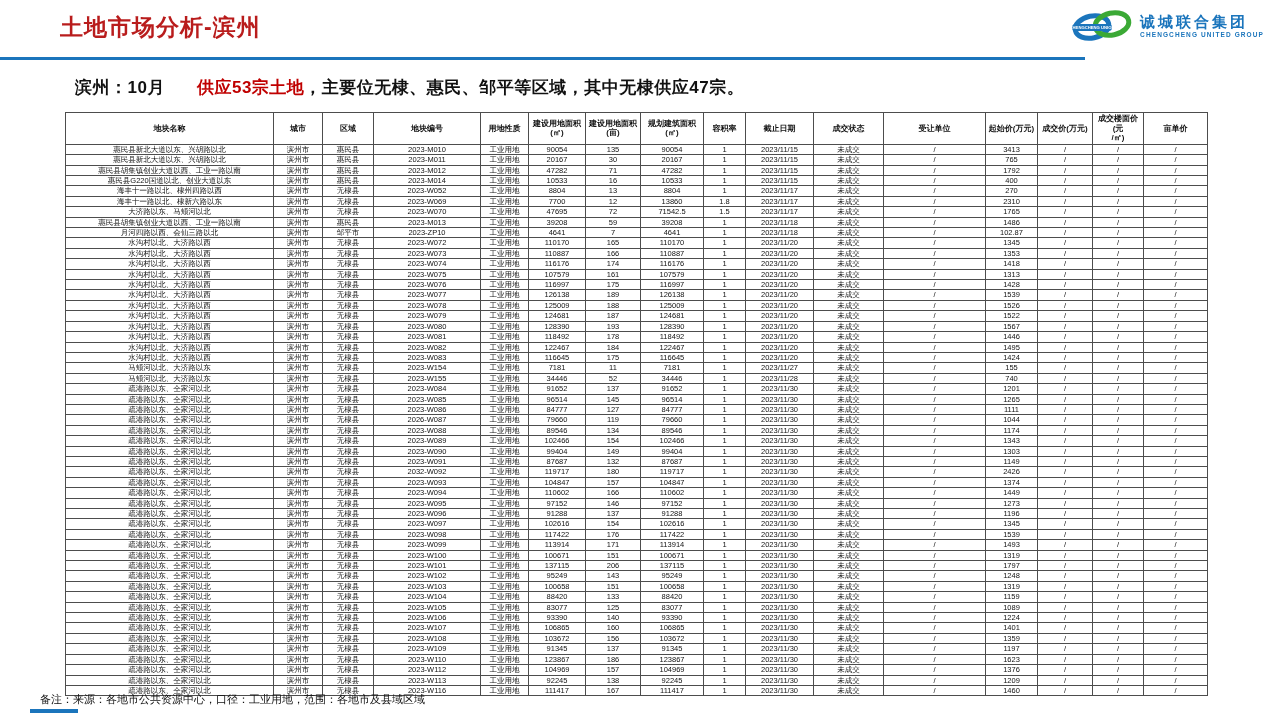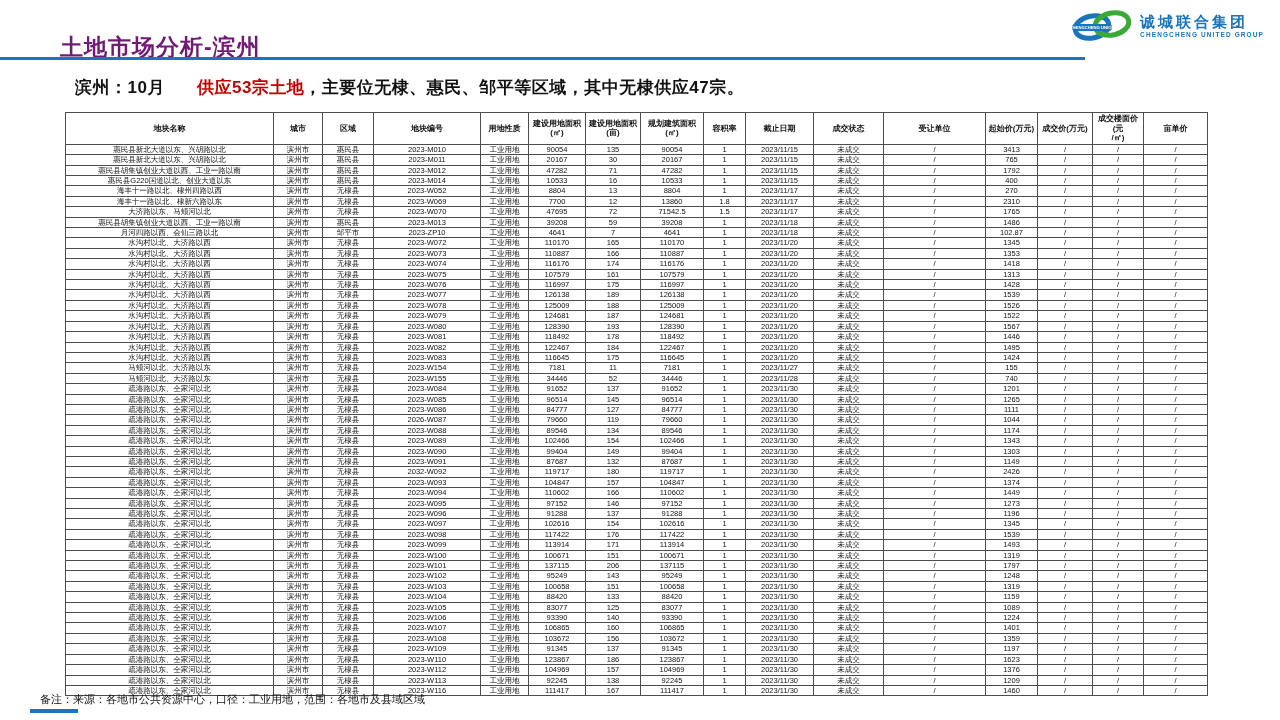--- a/index.html
+++ b/index.html
@@ -1,20 +1,20 @@
 <!DOCTYPE html>
 <html><head>
 <meta charset="utf-8">
 <style>
   * { margin:0; padding:0; box-sizing:border-box; }
   html,body { width:1280px; height:720px; }
   body { font-family:"Liberation Sans","DejaVu Sans",sans-serif; background:#ffffff; overflow:hidden; }
   .slide { position:relative; width:1280px; height:720px; background:#fff; }
 
-  .page-title { position:absolute; left:60px; top:12px; font-size:23px; font-weight:bold; color:#701a75; letter-spacing:1px;margin-top:20px; }
+  .page-title { position:absolute; left:60px; top:12px; font-size:23px; font-weight:bold; color:#b91c1c; letter-spacing:1px; }
   .title-rule { position:absolute; left:0; top:57px; width:1085px; height:3px; background:#1B75BC; }
 
   .logo { position:absolute; right:16px; top:6px; display:flex; align-items:center; gap:6px; }
   .logo-text { display:flex; flex-direction:column; line-height:1.1; }
   .logo-cn { font-size:15px; font-weight:bold; color:#1B75BC; letter-spacing:3px; }
   .logo-en { font-size:6.5px; font-weight:bold; color:#1B75BC; letter-spacing:1.1px; margin-top:1px; }
 
   .subtitle { position:absolute; left:75px; top:76px; font-size:17px; font-weight:bold; color:#111; letter-spacing:0.5px; }
   .subtitle .hl { color:#C00000;margin-left:32px; }
 

